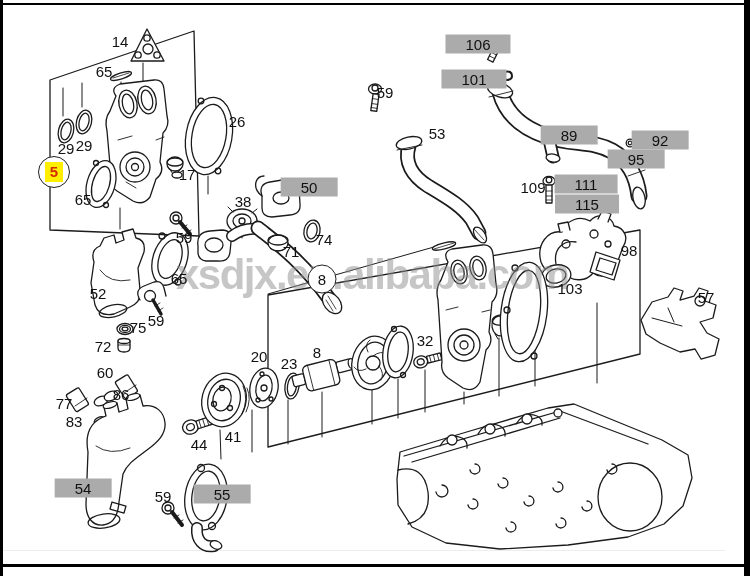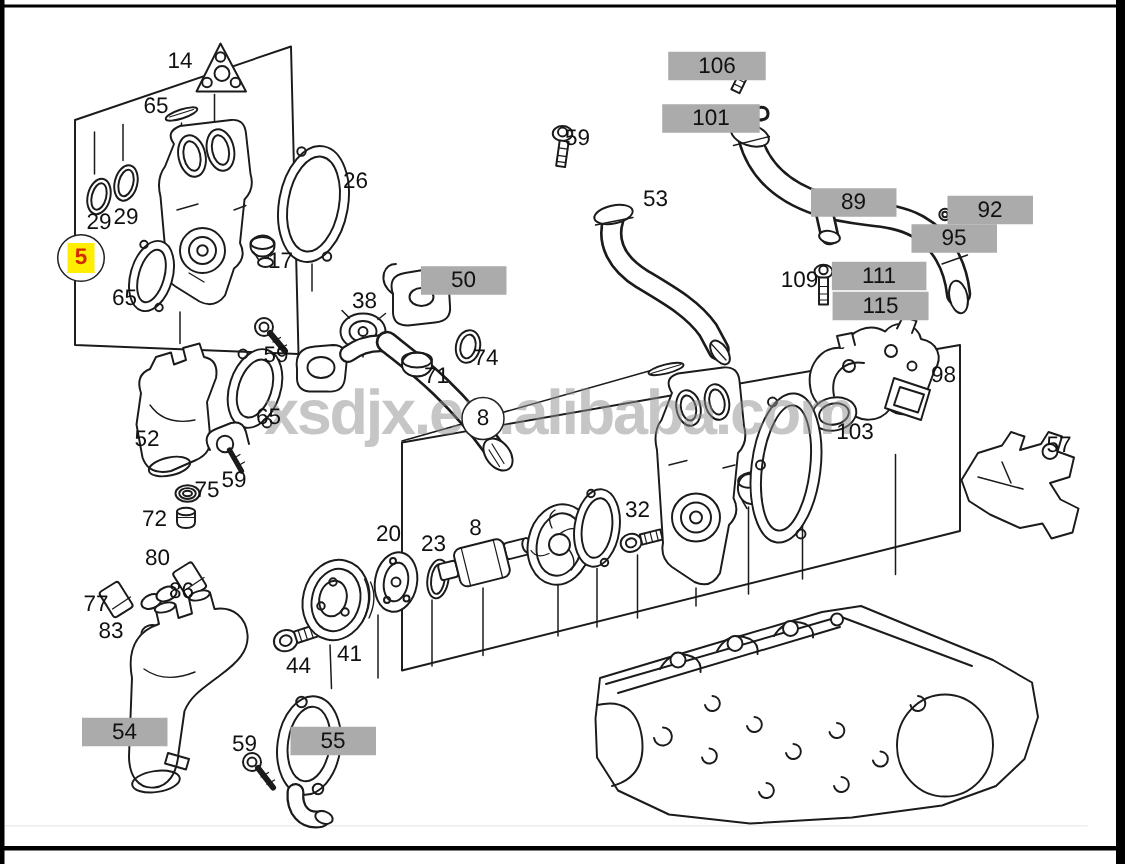--- a/index.html
+++ b/index.html
@@ -433,21 +433,21 @@
       <div class="lbl plain" style="left: 533px; top: 187px;">109</div>
       <div class="lbl gray" style="left: 586px; top: 184px;">111</div>
       <div class="lbl gray" style="left: 587px; top: 204px;">115</div>
       <div class="lbl plain" style="left: 629px; top: 250px;">98</div>
       <div class="lbl plain" style="left: 570px; top: 288px;">103</div>
       <div class="lbl plain" style="left: 706px; top: 297px;">57</div>
       <div class="lbl plain" style="left: 98px; top: 293px;">52</div>
       <div class="lbl plain" style="left: 156px; top: 320px;">59</div>
       <div class="lbl plain" style="left: 106px; top: 327px; margin-left: 32px;">75</div>
       <div class="lbl plain" style="left: 103px; top: 346px;">72</div>
-      <div class="lbl plain" style="left: 105px; top: 372px;">80</div>
+      <div class="lbl plain" style="left: 105px; top: 372px;">60</div>
       <div class="lbl plain" style="left: 64px; top: 403px;">77</div>
       <div class="lbl plain" style="left: 121px; top: 394px;">86</div>
       <div class="lbl plain" style="left: 74px; top: 421px;">83</div>
       <div class="lbl gray" style="left: 83px; top: 488px;">54</div>
       <div class="lbl plain" style="left: 163px; top: 496px;">59</div>
       <div class="lbl gray" style="left: 222px; top: 494px;">55</div>
       <div class="lbl plain" style="left: 199px; top: 444px;">44</div>
       <div class="lbl plain" style="left: 233px; top: 436px;">41</div>
       <div class="lbl plain" style="left: 259px; top: 356px;">20</div>
       <div class="lbl plain" style="left: 289px; top: 363px;">23</div>

